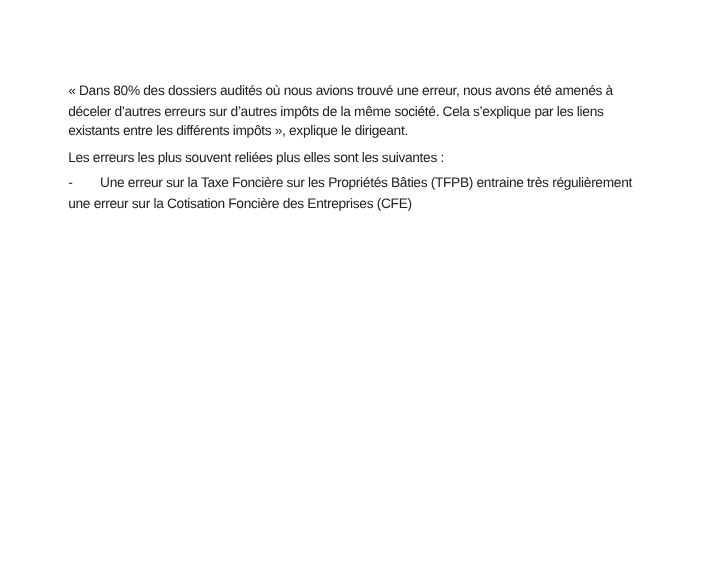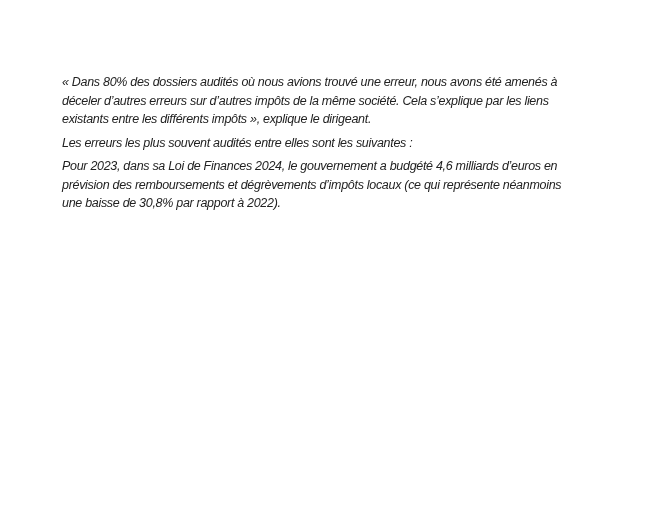--- a/index.html
+++ b/index.html
@@ -20,32 +20,30 @@
     width: 560px;
     font-family: "Liberation Sans", sans-serif;
     font-size: 12.5px;
     line-height: 18.5px;
     letter-spacing: -0.3px;
     color: #222222;
   }
   .para {
     margin: 0 0 5px 0;
     white-space: pre;
-    font-style: italic;
   }
   .marker {
     display: inline-block;
     width: 29px;
     white-space: pre;
   }
 </style>
 </head>
 <body>
 
 <div class="doc-content" id="doc-content">
     <p class="para"><span class="ptext">« Dans 80% des dossiers audités où nous avions trouvé une erreur, nous avons été amenés à
 déceler d’autres erreurs sur d’autres impôts de la même société. Cela s’explique par les liens
 existants entre les différents impôts », explique le dirigeant.</span></p>
-    <p class="para"><span class="ptext">Les erreurs les plus souvent audités entre elles sont les suivantes :</span></p>
-    <p class="para"><span class="ptext">Pour 2023, dans sa Loi de Finances 2024, le gouvernement a budgété 4,6 milliards d’euros en
-prévision des remboursements et dégrèvements d’impôts locaux (ce qui représente néanmoins
-une baisse de 30,8% par rapport à 2022).</span></p>
+    <p class="para"><span class="ptext">Les erreurs les plus souvent reliées plus elles sont les suivantes :</span></p>
+    <p class="para"><span class="marker">-</span><span class="ptext">Une erreur sur la Taxe Foncière sur les Propriétés Bâties (TFPB) entraine très régulièrement
+une erreur sur la Cotisation Foncière des Entreprises (CFE)</span></p>
   </div>
 
 </body></html>

